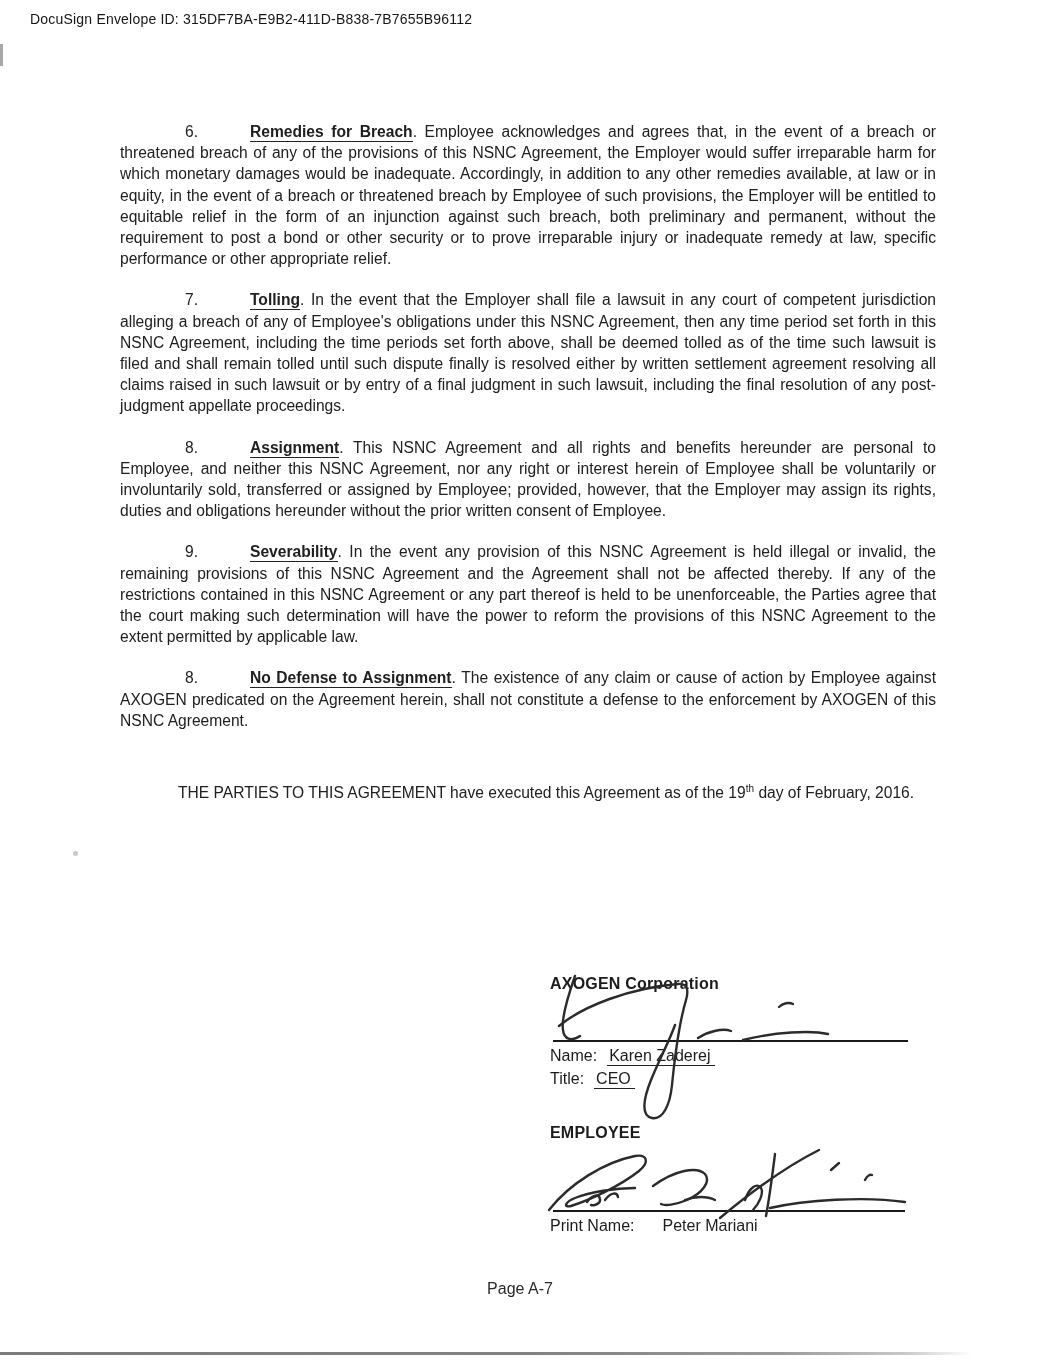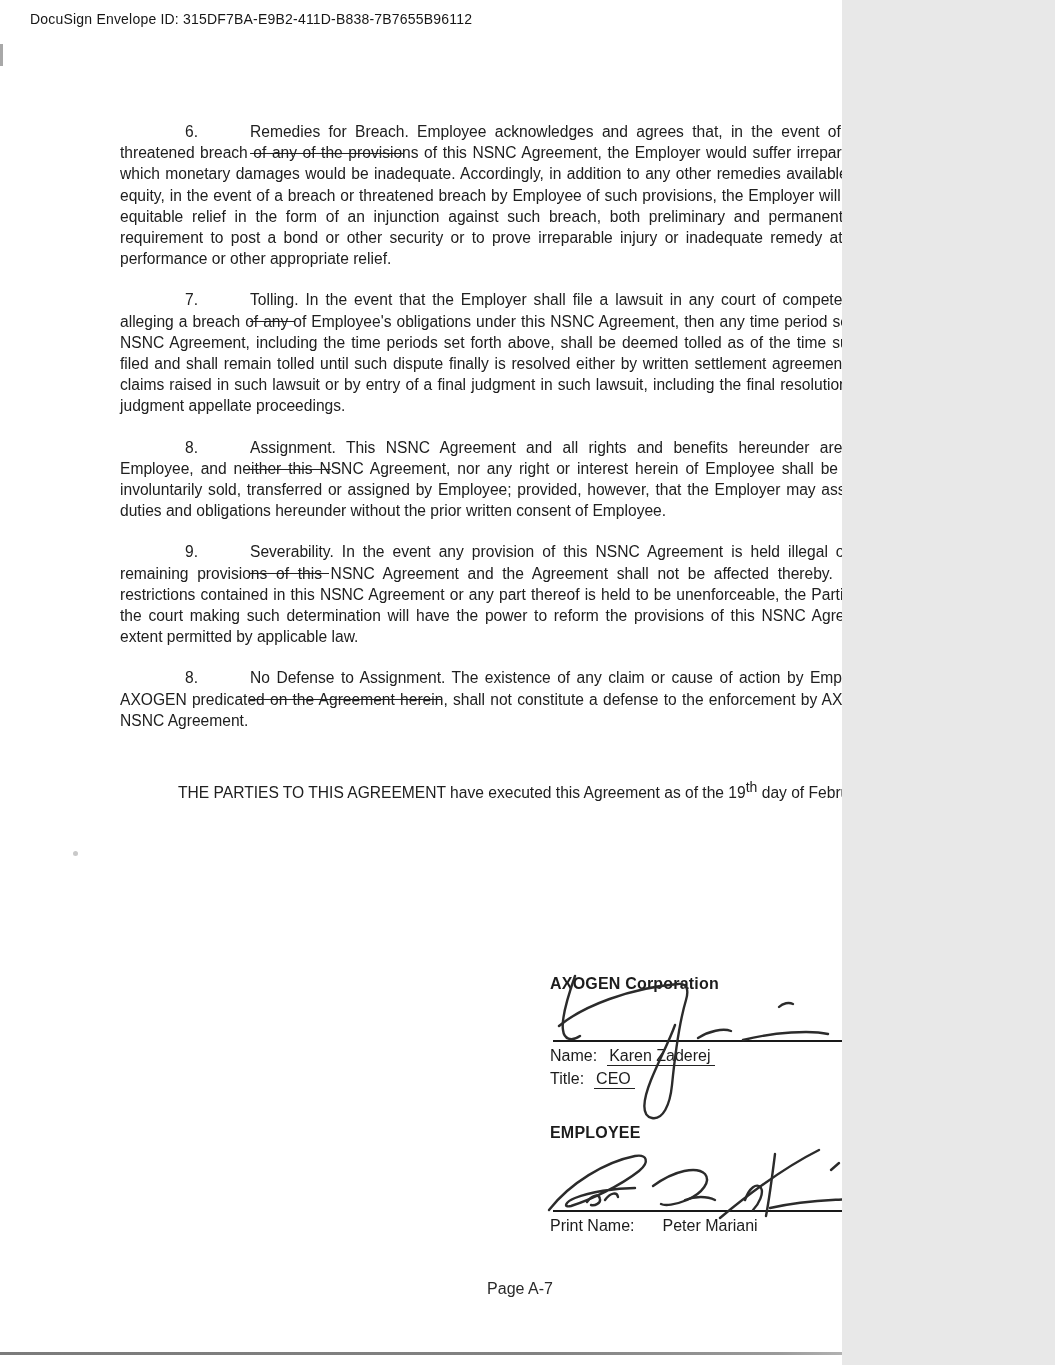--- a/index.html
+++ b/index.html
@@ -1,37 +1,37 @@
 <!DOCTYPE html>
 <html><head>
 <meta charset="utf-8">
 <style>
   html,body{margin:0;padding:0;background:#e8e8e8;}
   .page{
     position:relative;
-    width:842px;height:1365px;
+    width:1055px;height:1365px;
     background:#ffffff;
     font-family:"Liberation Sans","DejaVu Sans",sans-serif;
     color:#1f1f1f;
     overflow:hidden;
   }
   .envelope-id{
     position:absolute;left:30px;top:11px;
     font-size:14px;color:#161616;letter-spacing:.2px;
   }
   .content{
     position:absolute;left:120px;top:121px;width:816px;
     font-size:15.6px;line-height:21.2px;text-align:justify;
     color:#202020;
   }
   p.para{margin:0 0 20px 0;text-indent:65px;}
   .pnum{display:inline-block;width:65px;text-indent:0;}
-  .phead{border-bottom:1.6px solid #222;padding-bottom:13px;}
+  .phead{border-bottom:1.6px solid #222;padding-bottom:1px;font-weight:bold;}
   p.exec{margin:51px 0 0 0;text-indent:58px;}
-  sup{font-size:14px;vertical-align:super;line-height:0;}
+  sup{font-size:10px;vertical-align:super;line-height:0;}
   
   .sig-text{position:absolute;left:550px;font-size:16px;color:#1c1c1c;}
   .bold{font-weight:bold;letter-spacing:.2px;}
   .sig-line{position:absolute;height:2px;background:#191919;}
   .uval{border-bottom:1.7px solid #222;padding:0 4px 1px 2px;margin-left:10px;}
   .sig-svg{position:absolute;pointer-events:none;}
   .footer{
     position:absolute;left:0;top:1280px;width:1040px;
     text-align:center;font-size:16px;color:#2a2a2a;
   }

